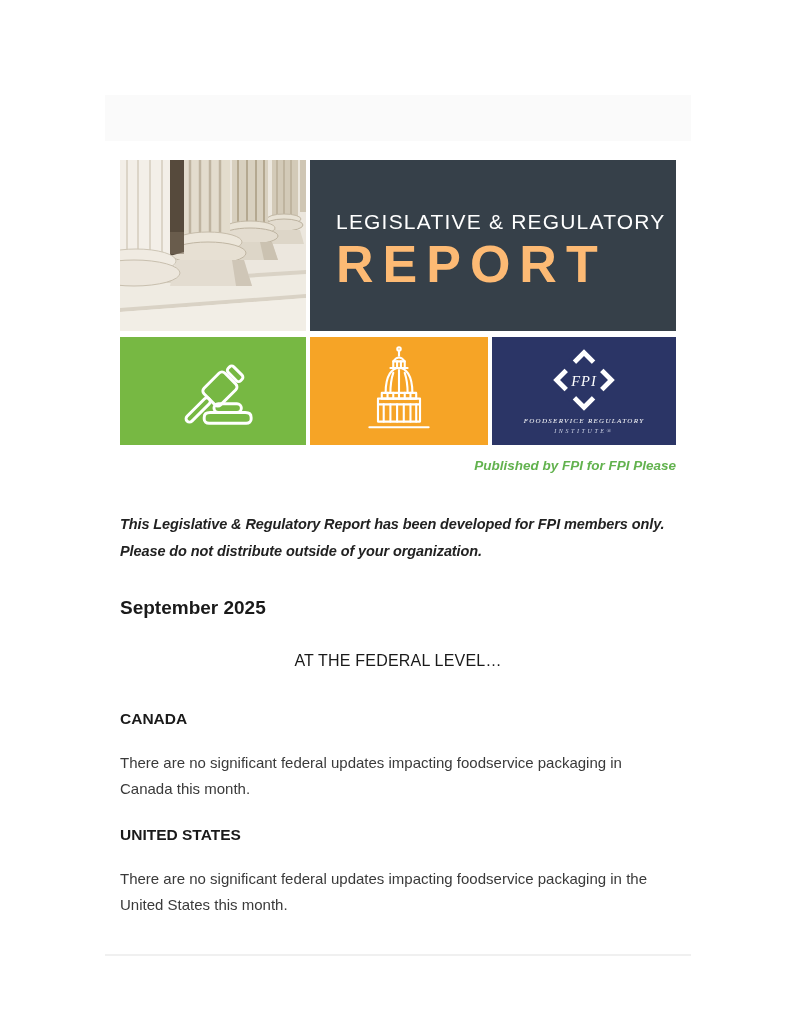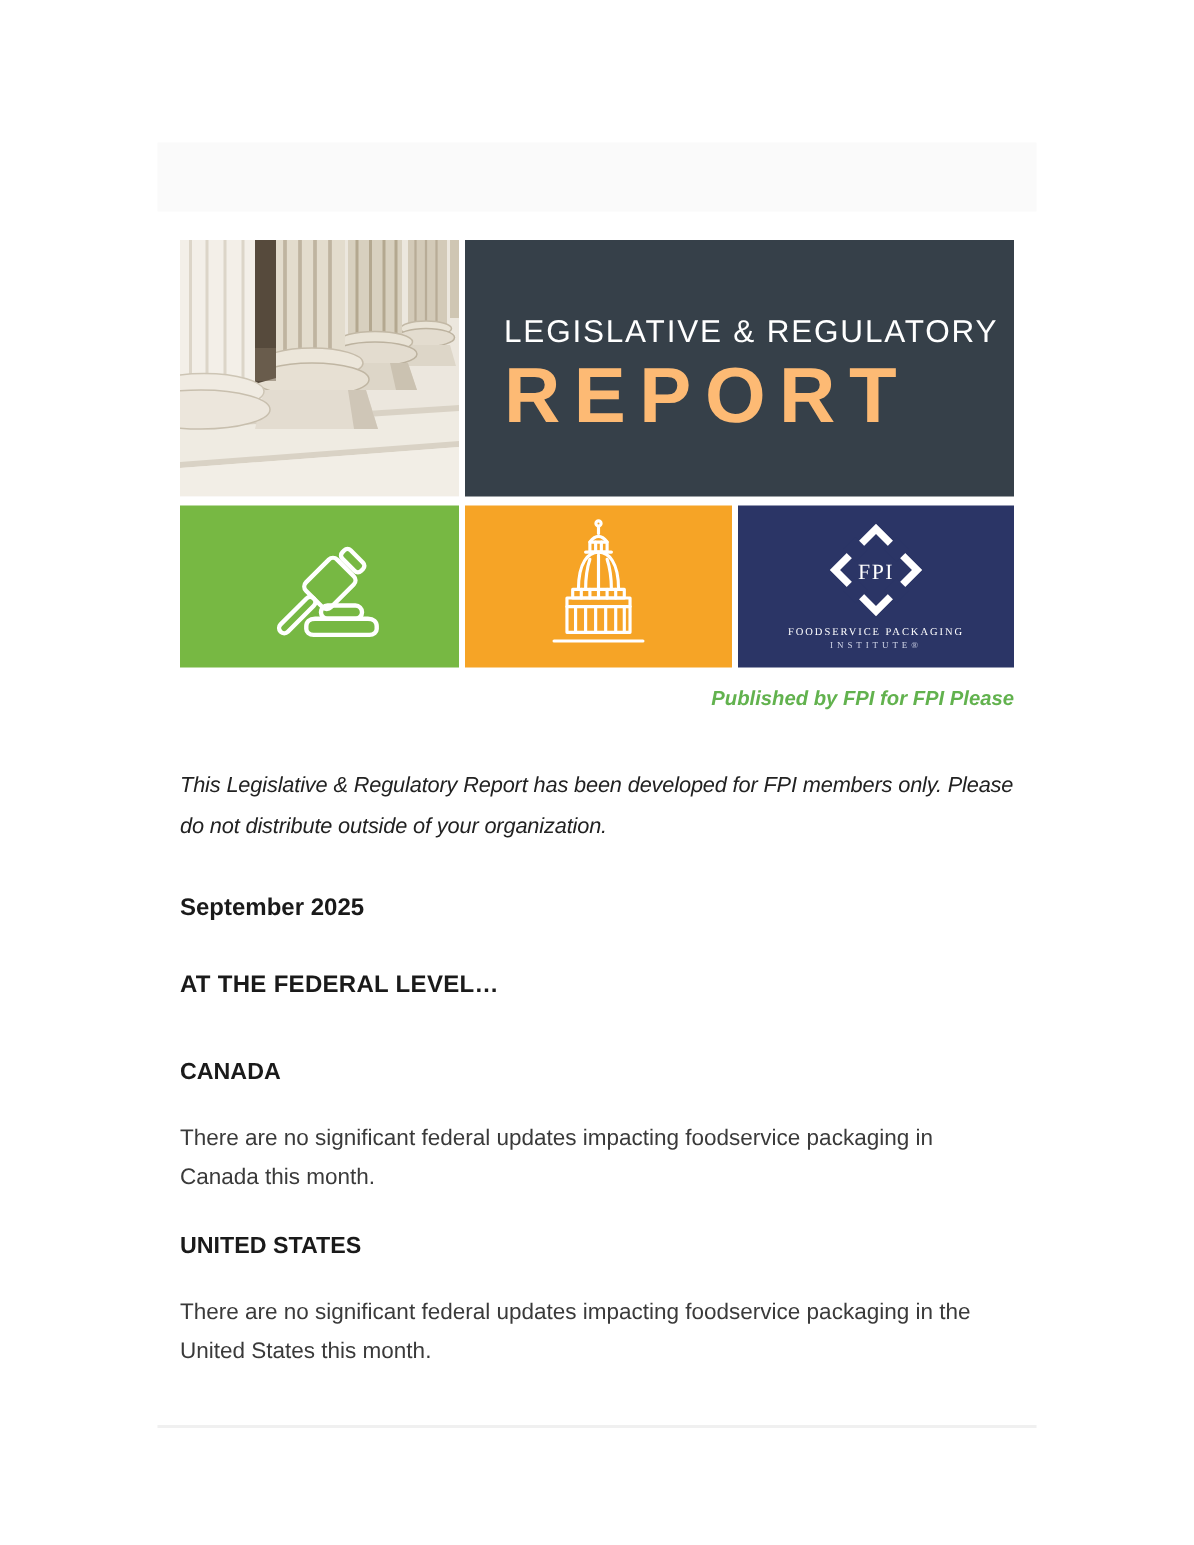--- a/index.html
+++ b/index.html
@@ -11,30 +11,30 @@
   
   .mast-row1{display:flex;gap:4px;height:171px;}
   .photo-tile{width:186px;height:171px;flex:0 0 auto;overflow:hidden;}
   .title-tile{flex:1;background:#364049;padding:50px 0 0 26px;box-sizing:border-box;}
   .title-line1{color:#ffffff;font-size:21px;font-weight:400;letter-spacing:1.2px;}
   .title-line2{color:#fdba74;font-size:52px;font-weight:700;letter-spacing:9px;margin-top:4px;line-height:1;}
   .mast-row2{display:flex;gap:4px;height:108px;margin-top:6px;}
   .tile{display:flex;align-items:center;justify-content:center;}
   .tile-green{width:186px;background:#77b843;}
   .tile-orange{width:178px;background:#f6a426;}
-  .tile-navy{flex:1;background:#2b3566;flex-direction:column;}
+  .tile-navy{flex:1;background:#2b3566;flex-direction:column;font-style:italic;}
   .fpi-l1{color:#ffffff;font-family:"Liberation Serif",serif;font-size:7px;letter-spacing:1.3px;margin-top:6px;white-space:nowrap;}
   .fpi-l2{color:#cfd4e6;font-family:"Liberation Serif",serif;font-size:6px;letter-spacing:2.6px;margin-top:3px;white-space:nowrap;}
   .published{margin-top:13px;text-align:right;color:#62b24e;font-style:italic;font-weight:600;font-size:13.5px;}
 
   
-  .notice{margin:38px -6px 0 0;font-size:14.5px;font-weight:400;font-style:italic;
+  .notice{margin:38px -6px 0 0;font-size:14.5px;font-weight:700;font-style:italic;
           line-height:27px;color:#222222;letter-spacing:-0.1px;}
-  .date-line{margin:32px 0 0;font-size:16px;font-weight:700;color:#1a1a1a;}
-  .federal-heading{margin:33px 0 0;font-size:16px;font-weight:700;color:#1a1a1a;letter-spacing:0.2px;}
+  .date-line{margin:32px 0 0;font-size:19px;font-weight:700;color:#1a1a1a;}
+  .federal-heading{margin:33px 0 0;font-size:16px;font-weight:400;color:#1a1a1a;letter-spacing:0.2px;text-align:center;}
   .section h3{margin:40px 0 0;font-size:15.5px;font-weight:700;color:#1a1a1a;}
   .section + .section h3{margin-top:24px;}
   .section p{margin:22px 0 0;font-size:15px;font-weight:400;color:#3a3a3a;line-height:26px;}
   .divider{margin:36px 0 0 -15px;width:586px;border:none;border-top:2px solid #f0f0f0;height:0;}
 </style>
 </head>
 <body>
 
 <div class="page">
 
@@ -145,21 +145,21 @@
           <svg width="62" height="62" viewBox="0 0 64 64">
             <g transform="rotate(45 32 32)">
               <rect x="12" y="12" width="40" height="40" fill="none" stroke="#ffffff" stroke-width="5"></rect>
               <rect x="26" y="6" width="12" height="12" fill="#2b3566"></rect>
               <rect x="46" y="26" width="12" height="12" fill="#2b3566"></rect>
               <rect x="26" y="46" width="12" height="12" fill="#2b3566"></rect>
               <rect x="6" y="26" width="12" height="12" fill="#2b3566"></rect>
             </g>
             <text x="32" y="38" text-anchor="middle" font-family="Liberation Serif, serif" font-size="15" letter-spacing="1" fill="#ffffff">FPI</text>
           </svg>
-          <div class="fpi-l1">FOODSERVICE PACKAGING</div>
+          <div class="fpi-l1">FOODSERVICE REGULATORY</div>
           <div class="fpi-l2">INSTITUTE®</div>
         </div>
       </div>
 
       <div class="published">Published by FPI for FPI Please</div>
     </div>
 
     <p class="notice">This Legislative &amp; Regulatory Report has been developed for FPI members only. Please do not distribute outside of your organization.</p>
 
     <p class="date-line">September 2025</p>

